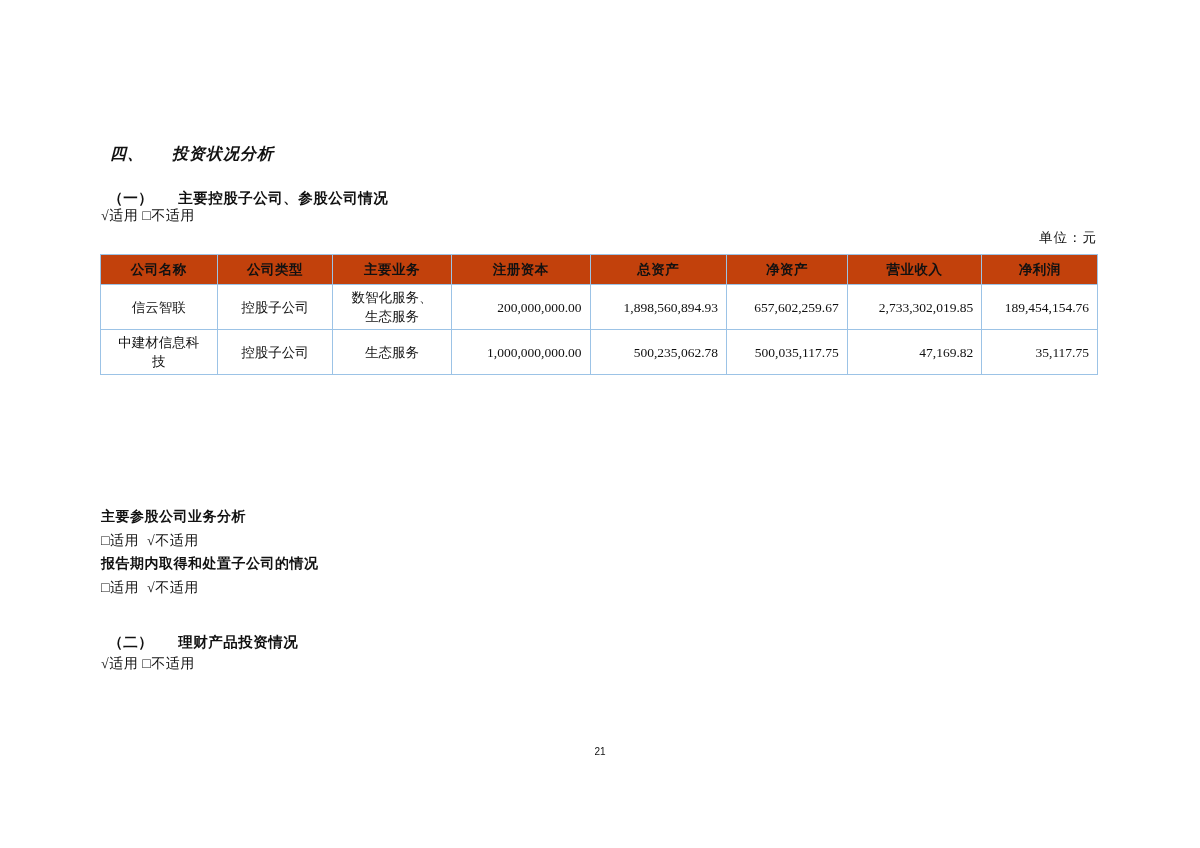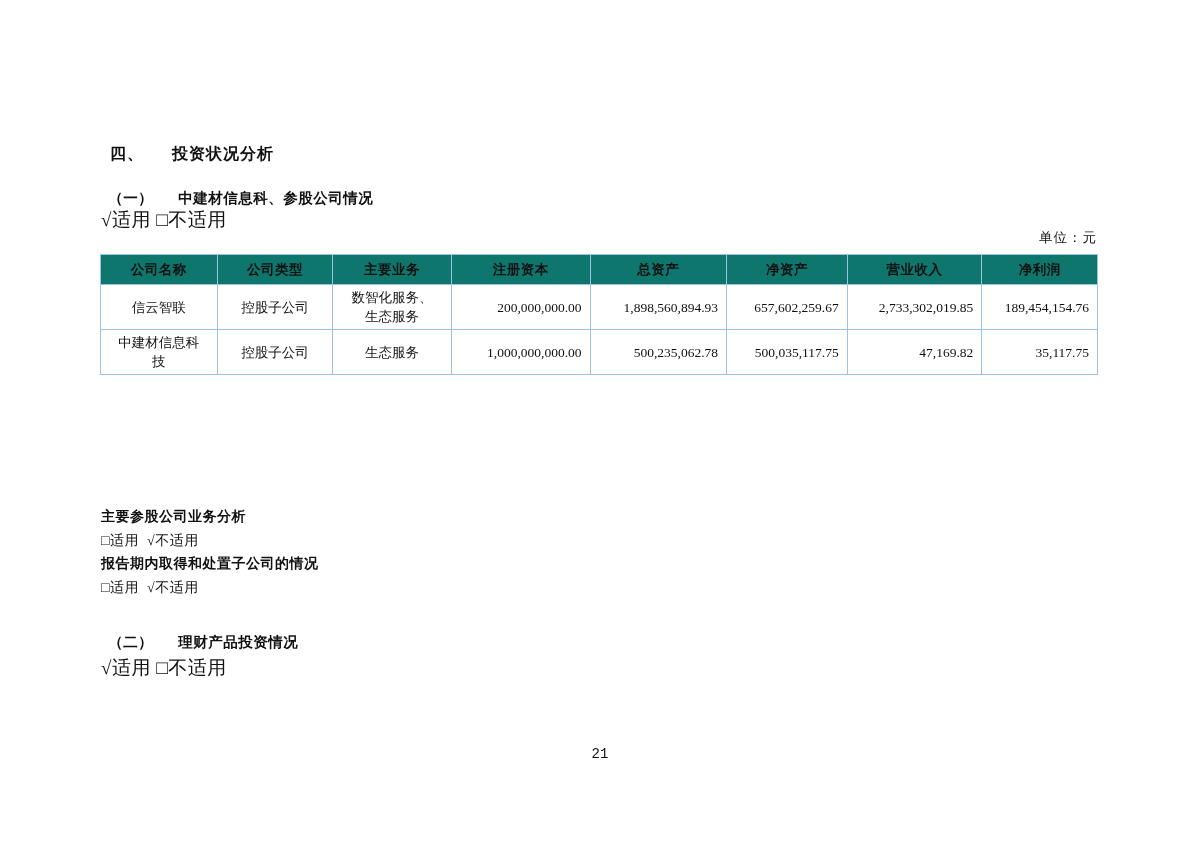--- a/index.html
+++ b/index.html
@@ -13,34 +13,35 @@
     overflow: hidden;
   }
   .abs { position: absolute; }
 
   
   .section-heading {
     left: 100px; top: 126px;
     font-size: 16px; font-weight: 700;
     letter-spacing: 1px;
     white-space: pre;
+    font-style: italic;
   }
   .section-heading .num { margin-right: 28px; }
 
   .subsection-heading {
     font-size: 14.5px; font-weight: 700;
     letter-spacing: 0.5px;
     white-space: pre;
   }
   .subsection-heading .num { margin-right: 25px; }
   .subsection-1 { left: 100px; top: 172px; }
   .subsection-2 { left: 100px; top: 616px; }
 
   .applicability {
-    font-size: 19px;
+    font-size: 14px;
     white-space: pre;
     letter-spacing: 0.5px;
   }
   .applic-1 { left: 101px; top: 207px; }
   .applic-2 { left: 101px; top: 655px; }
 
   .unit-line {
     left: 100px; top: 229px;
     width: 997px;
     text-align: right;
@@ -57,21 +58,21 @@
     font-size: 13.5px;
   }
   th, td {
     border: 1px solid #9cc3e6;
     line-height: 19px;
     vertical-align: middle;
     white-space: pre-line;
     overflow: hidden;
   }
   th {
-    background: #0f766e;
+    background: #c2410c;
     font-weight: 700;
     padding: 5px 4px;
     text-align: center;
     letter-spacing: 0.5px;
   }
   td { padding: 3px 8px; }
   td.c { text-align: center; }
   td.r { text-align: right; }
 
   
@@ -82,33 +83,33 @@
     letter-spacing: 0.5px;
   }
   .note-applic {
     font-size: 14px; line-height: 18.5px; margin-bottom: 5px;
     white-space: pre; letter-spacing: 0.5px;
   }
 
   .page-number {
     left: 0; top: 746px; width: 1200px;
     text-align: center;
-    font-size: 14px;
-    font-family: Liberation Mono, monospace;
+    font-size: 10px;
+    font-family: Liberation Sans, sans-serif;
   }
 </style>
 </head>
 <body>
 
 <div class="abs section-heading">
   <span class="num">四、</span><span>投资状况分析</span>
 </div>
 
 <div class="abs subsection-heading subsection-1">
-  <span class="num">（一）</span><span>中建材信息科、参股公司情况</span>
+  <span class="num">（一）</span><span>主要控股子公司、参股公司情况</span>
 </div>
 
 <div class="abs applicability applic-1">√适用 □不适用</div>
 
 <div class="abs unit-line">单位：元</div>
 
 <div class="abs tbl-wrap">
   <table>
     <colgroup>
       <col style="width:11.7%">

